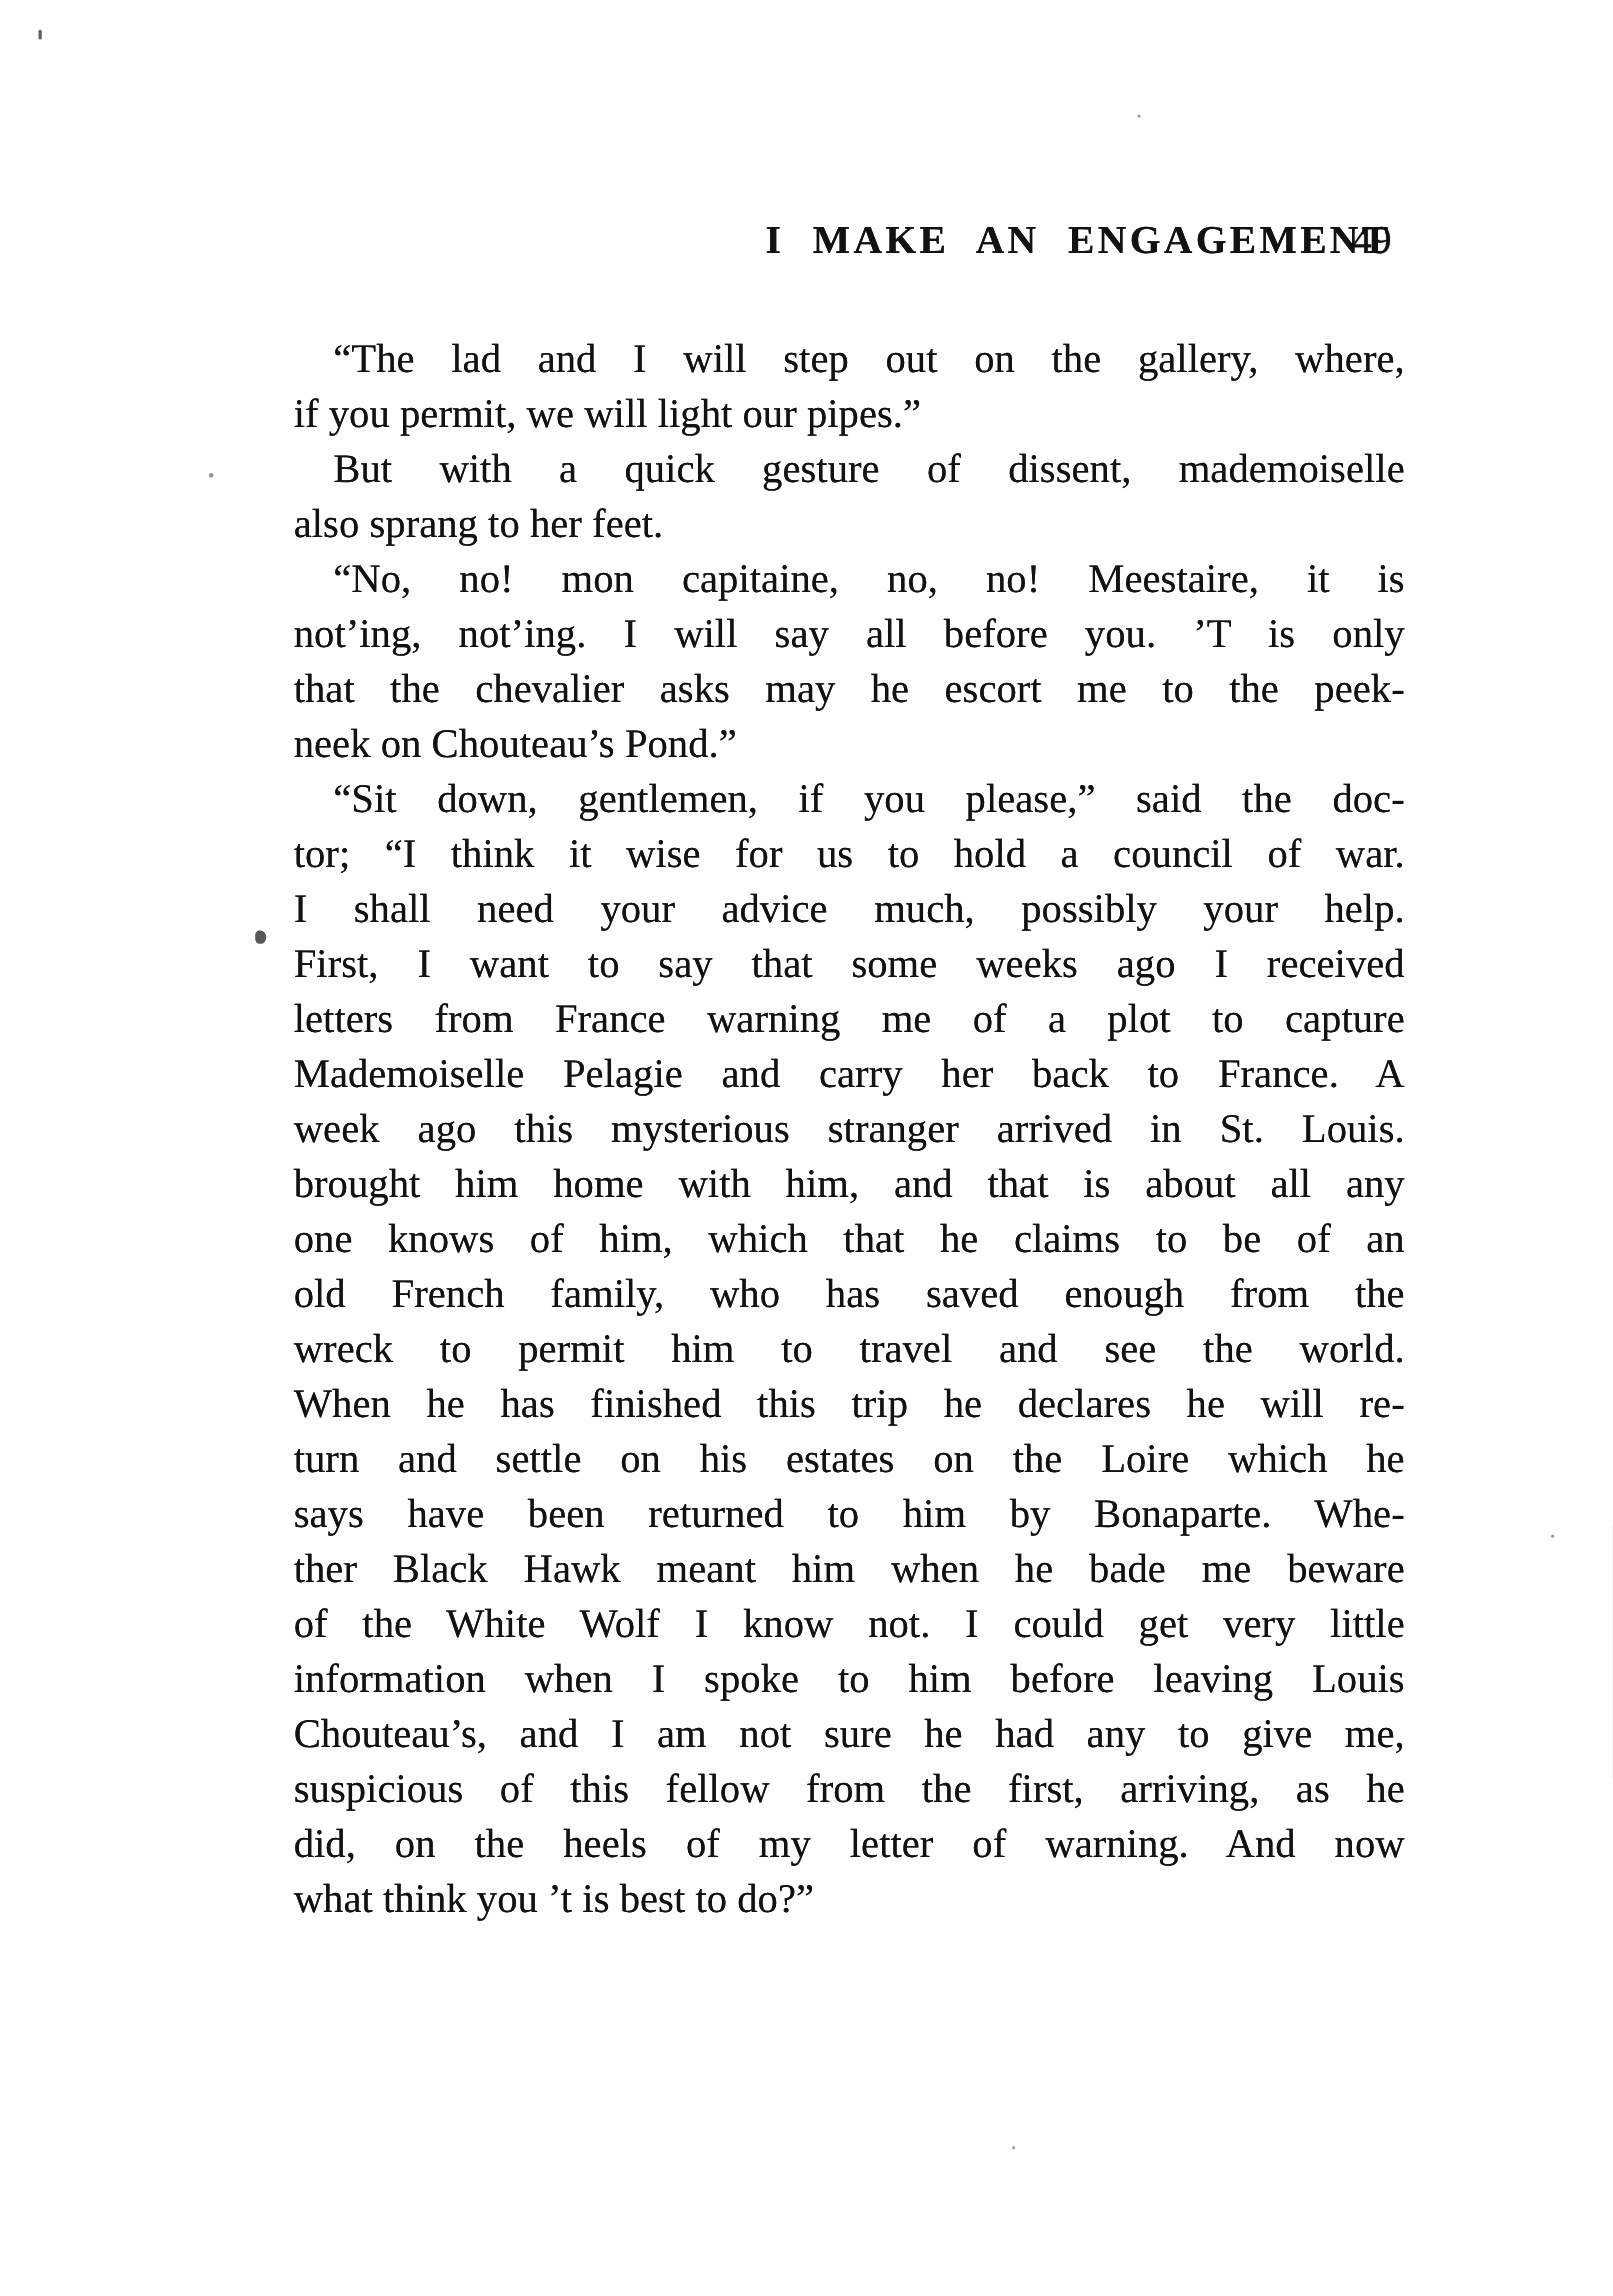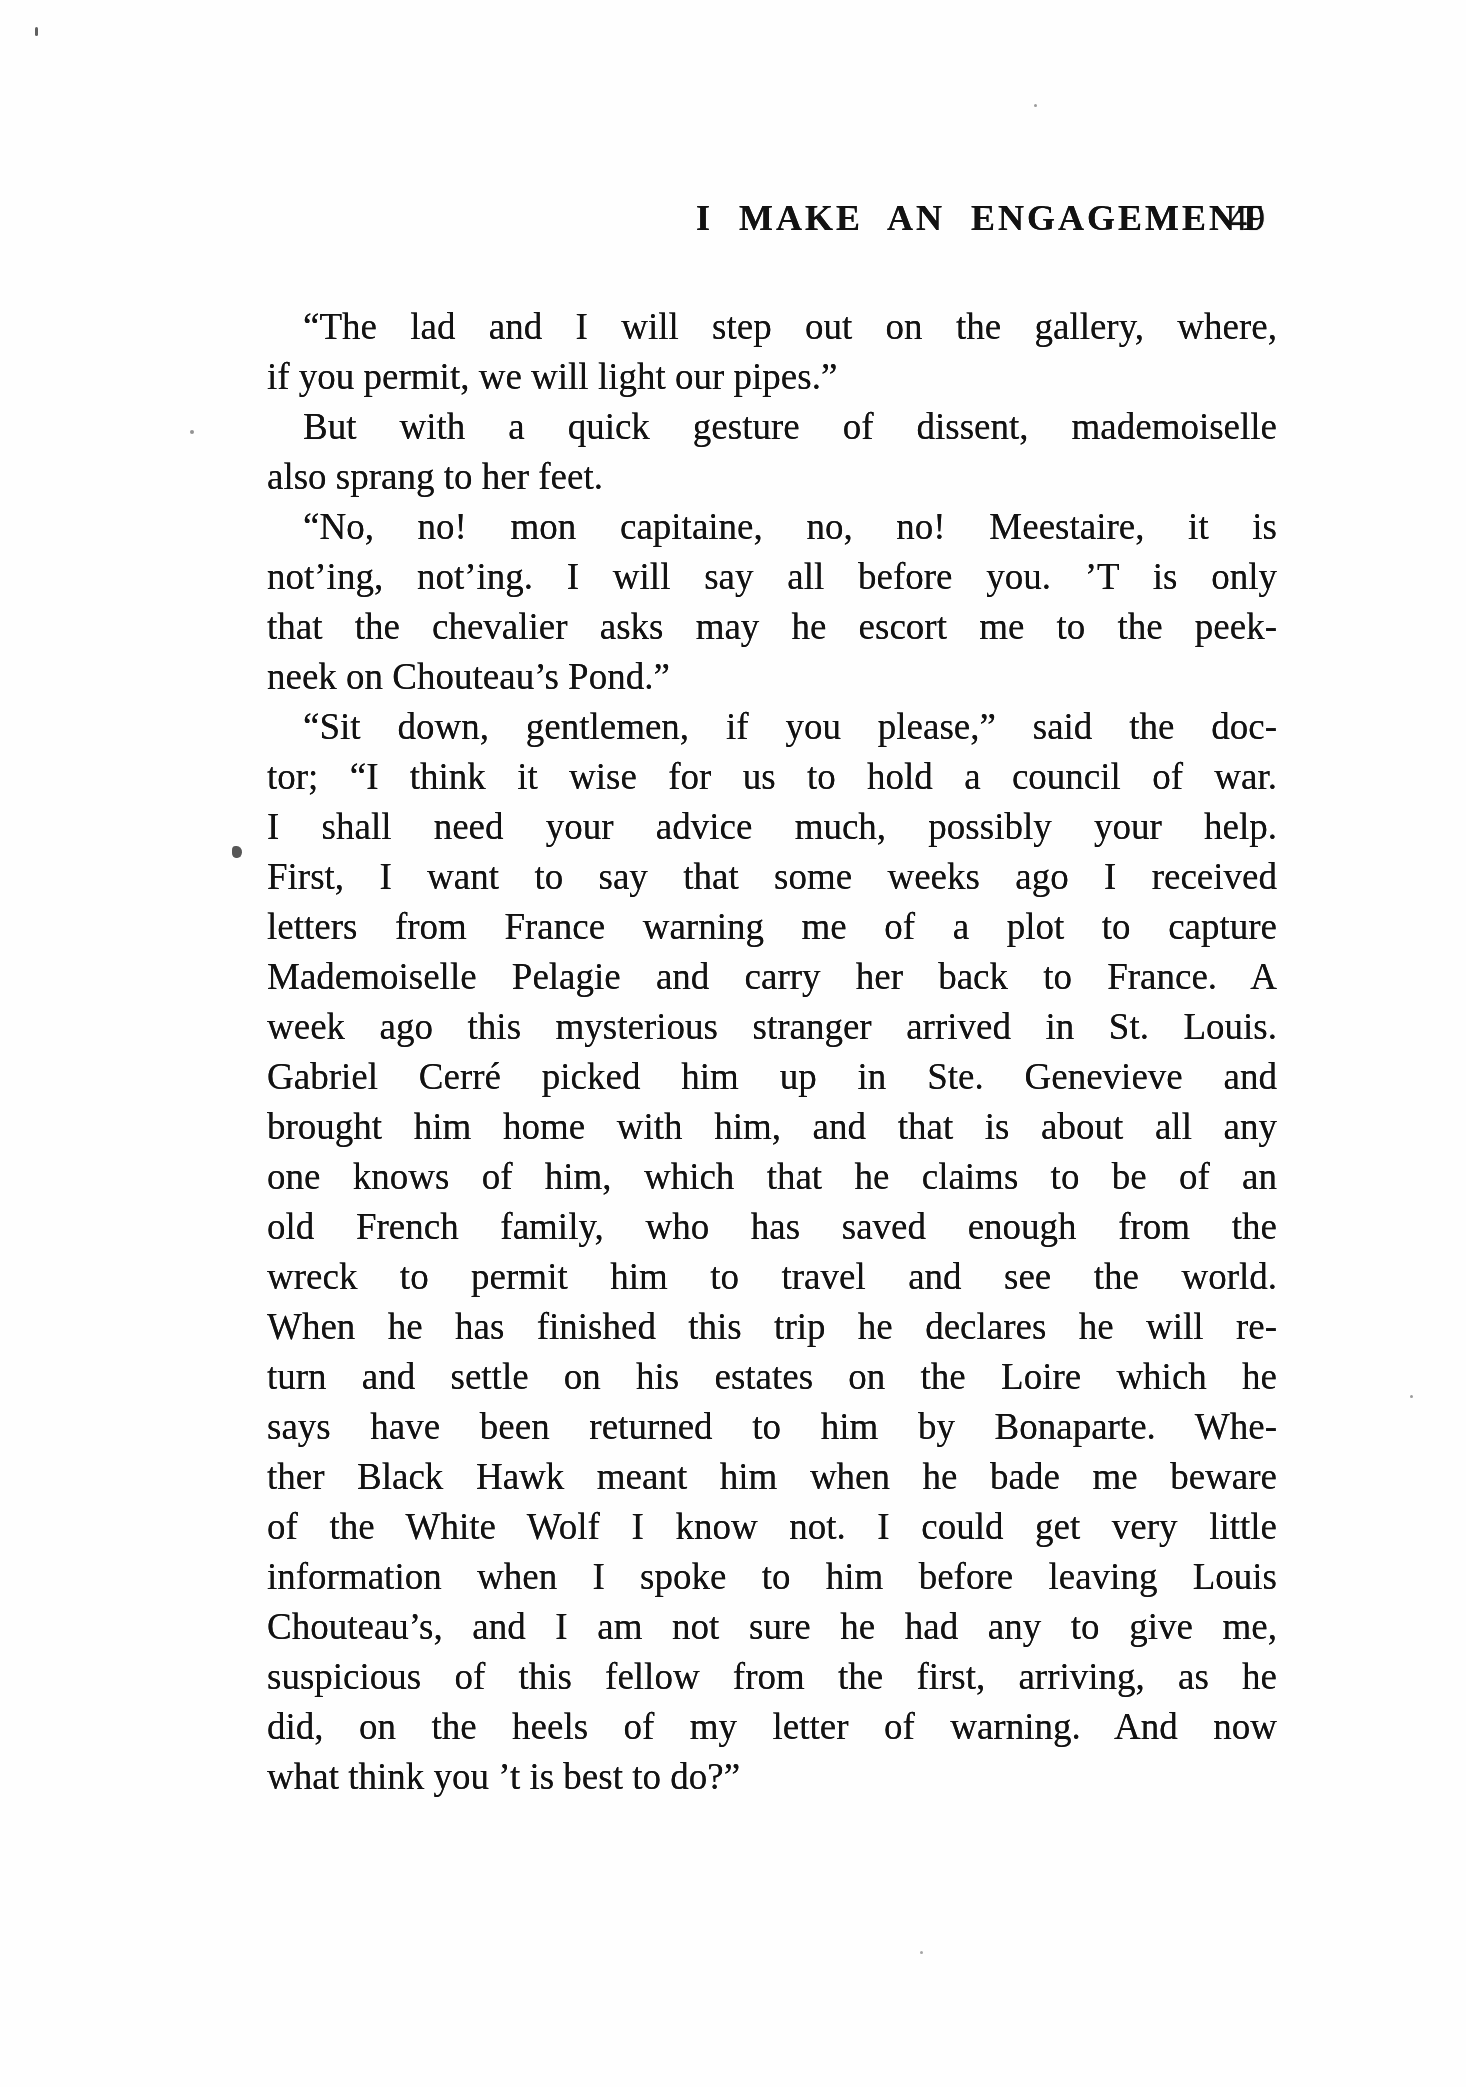--- a/index.html
+++ b/index.html
@@ -92,21 +92,20 @@
       <div class="line">not’ing, not’ing.  I will say all before you.  ’T is only</div>
       <div class="line">that the chevalier asks may he escort me to the peek-</div>
       <div class="line para-end">neek on Chouteau’s Pond.”</div>
       <div class="line indent">“Sit down, gentlemen, if you please,” said the doc-</div>
       <div class="line">tor; “I think it wise for us to hold a council of war.</div>
       <div class="line">I shall need your advice much, possibly your help.</div>
       <div class="line">First, I want to say that some weeks ago I received</div>
       <div class="line">letters from France warning me of a plot to capture</div>
       <div class="line">Mademoiselle Pelagie and carry her back to France.  A</div>
       <div class="line">week ago this mysterious stranger arrived in St. Louis.</div>
-      <div class="line">Gabriel Cerré picked him up in Ste. Genevieve and</div>
       <div class="line">brought him home with him, and that is about all any</div>
       <div class="line">one knows of him, which that he claims to be of an</div>
       <div class="line">old French family, who has saved enough from the</div>
       <div class="line">wreck to permit him to travel and see the world.</div>
       <div class="line">When he has finished this trip he declares he will re-</div>
       <div class="line">turn and settle on his estates on the Loire which he</div>
       <div class="line">says have been returned to him by Bonaparte.  Whe-</div>
       <div class="line">ther Black Hawk meant him when he bade me beware</div>
       <div class="line">of the White Wolf I know not.  I could get very little</div>
       <div class="line">information when I spoke to him before leaving Louis</div>

